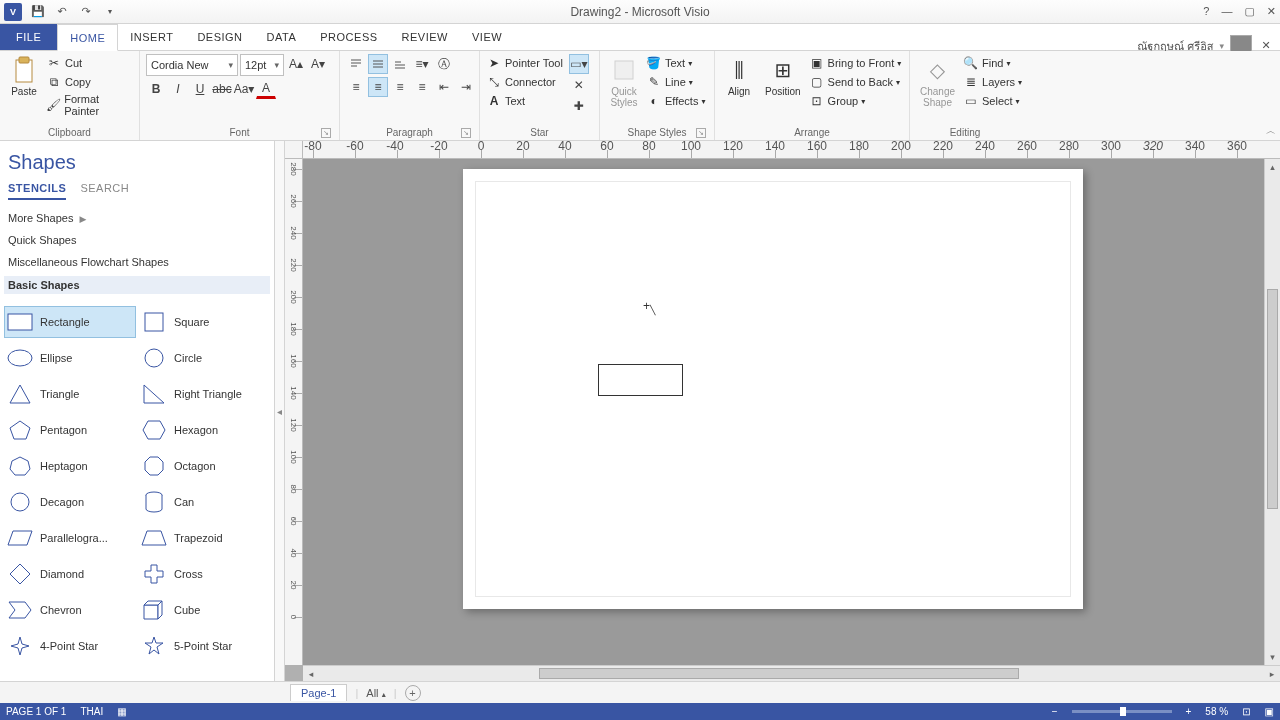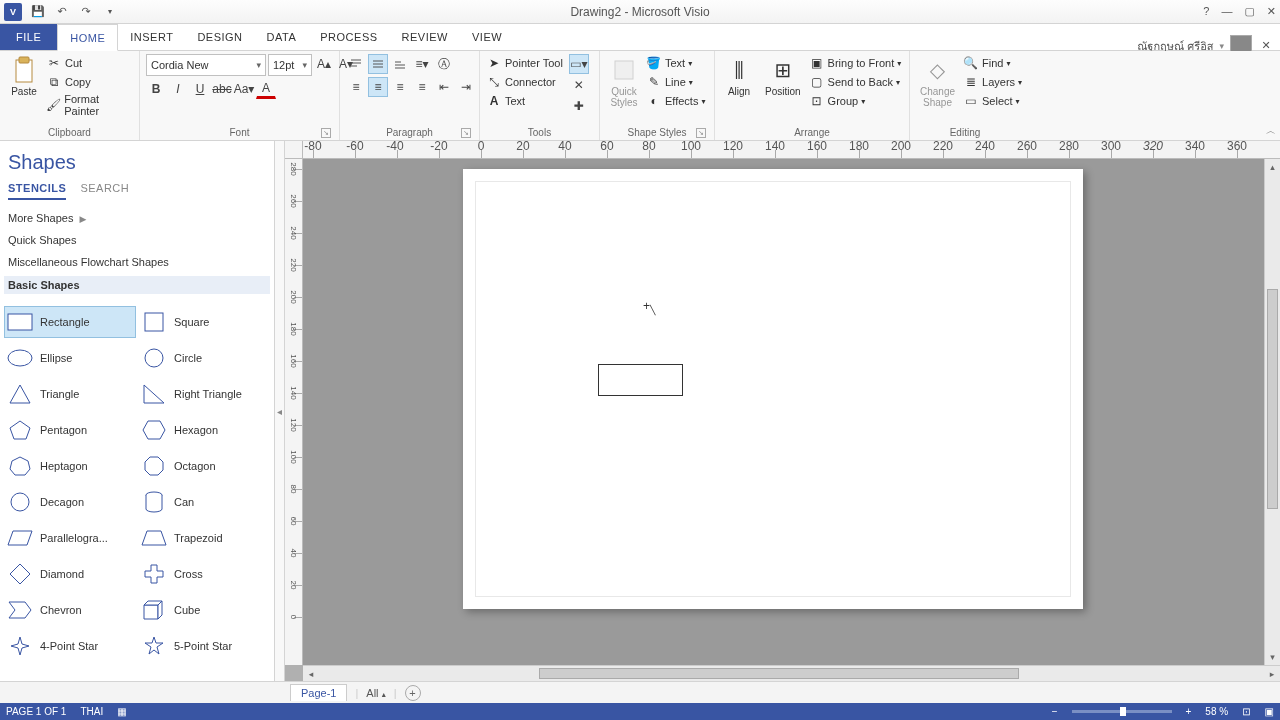--- a/index.html
+++ b/index.html
@@ -170,21 +170,21 @@
           </div>
       </div>
     </div>
     <div class="group-label">Clipboard</div>
   </div>
 
   <div class="group" style="width:200px;">
     <div class="group-body">
       <div class="col" style="gap:3px;">
         <div style="display:flex;gap:2px;">
-          <div class="font-select" style="width:120px;">
+          <div class="font-select" style="width:92px;">
               <span>Cordia New</span>
             </div>
           <div class="font-select" style="width:44px;">
               <span>12pt</span>
             </div>
           <div class="smbtn">A▴</div>
           <div class="smbtn">A▾</div>
         </div>
         <div class="btnrow">
           <div class="smbtn">
@@ -265,21 +265,21 @@
             </span>
             <span class="hlabel">Text</span>
           </div>
       </div>
       <div class="col" style="margin-left:2px;">
         <div class="smbtn toggled">▭▾</div>
         <div class="smbtn">✕</div>
         <div class="smbtn">✚</div>
       </div>
     </div>
-    <div class="group-label">Tools</div>
+    <div class="group-label">Star</div>
   </div>
 
   <div class="group" style="width:115px;">
     <div class="group-body">
       <div class="vbtn" style="opacity:0.5;">
         <div class="vicon">
             <svg width="24" height="24">
               <rect x="3" y="3" width="18" height="18" fill="#e8e8e8" stroke="#aaa"></rect>
             </svg>
           </div>

